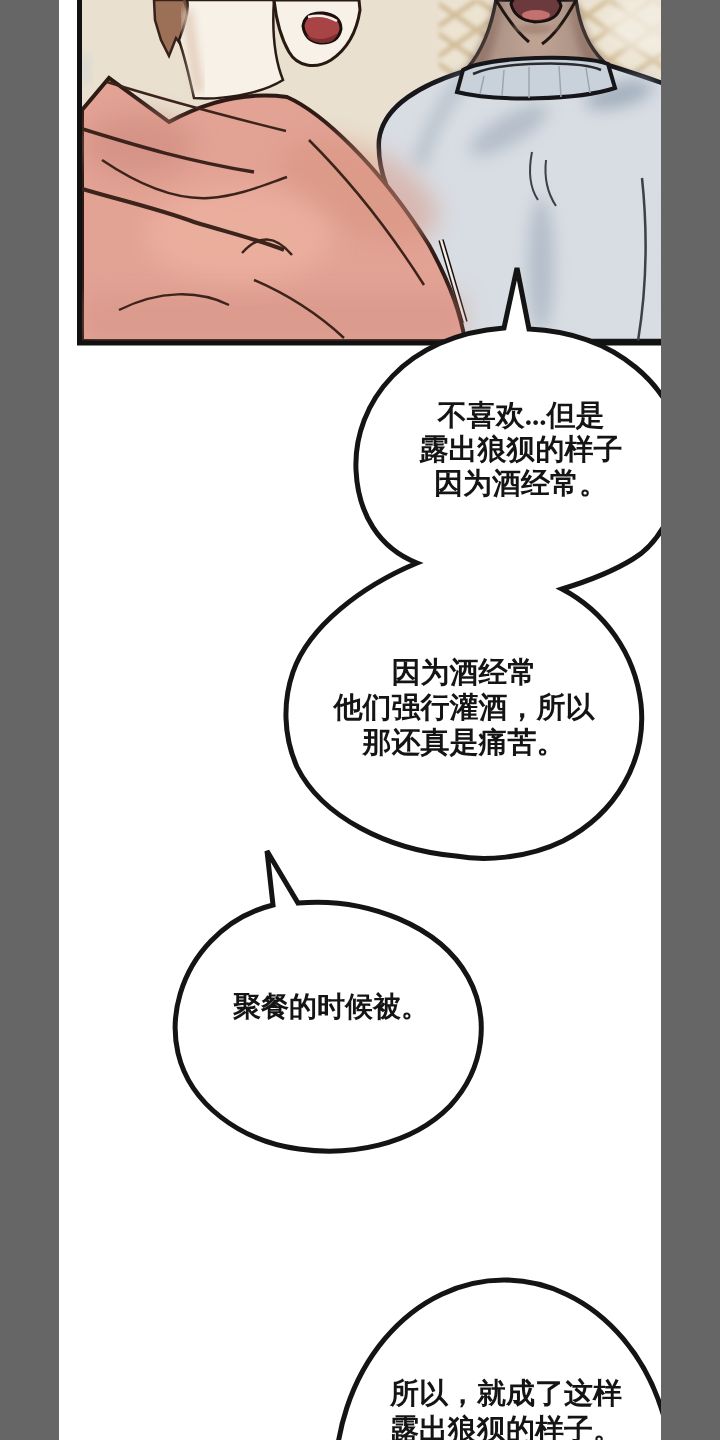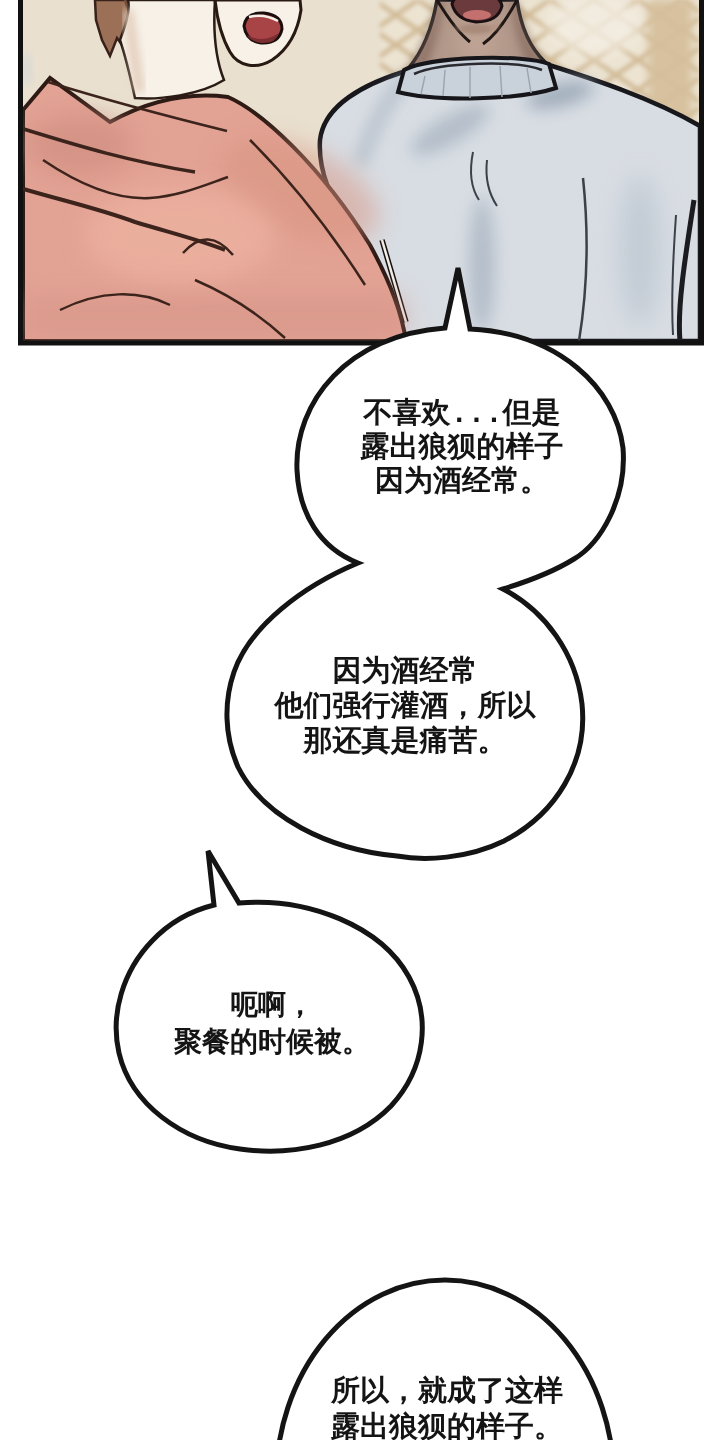--- a/index.html
+++ b/index.html
@@ -1,19 +1,19 @@
 <!DOCTYPE html>
 <html style="--page-bg: #ffffff; --ink: #141414; --bubble-fill: #ffffff; --panel-bg: #e9e0cf; --lattice: #d2bc97; --wood-strip: #d6bf9b; --hoodie: #e2a294; --hoodie-line: #3c241c; --sweatshirt: #d8dde3; --sweatshirt-shadow: #a9b5c2; --collar: #c9d2da; --skin-pale: #f7f1e8; --neck-shadow: #b2988a; --hair: #9b7057; --mouth-red: #a84446; --mouth-dark: #6b3a3c;"><head>
 <meta charset="utf-8">
 <style>
   html,body{margin:0;padding:0;background:#666;}
   .page{
-    position:relative;width:720px;height:1440px;margin:0 auto;
+    position:relative;width:602px;height:1440px;margin:0 auto;
     background:var(--page-bg,#ffffff);overflow:hidden;
-    font-family:Liberation Mono, monospace;
+    font-family:Liberation Serif, serif;
   }
   svg.scene{position:absolute;left:0;top:0;}
   
   .f-panelbg{fill:var(--panel-bg,#e9e0cf);}
   .f-lattice-stroke{stroke:var(--lattice,#d2bc97);}
   .f-hoodie{fill:var(--hoodie,#e2a294);}
   .f-sweatshirt{fill:var(--sweatshirt,#d8dde3);}
   .f-collar{fill:var(--collar,#c9d2da);}
   .f-skin{fill:var(--skin-pale,#f7f1e8);}
   .f-neck{fill:var(--neck-shadow,#b2988a);}
@@ -185,21 +185,20 @@
     <div>不喜欢...但是</div>
     <div>露出狼狈的样子</div>
     <div>因为酒经常。</div>
   </div>
   <div class="bubble-text bt-2">
     <div>因为酒经常</div>
     <div>他们强行灌酒，所以</div>
     <div>那还真是痛苦。</div>
   </div>
   <div class="bubble-text bt-3">
-    <div>呃啊，</div>
     <div>聚餐的时候被。</div>
   </div>
   <div class="bubble-text bt-4">
     <div>所以，就成了这样</div>
     <div>露出狼狈的样子。</div>
   </div>
 
 </div>
 
 </body></html>

